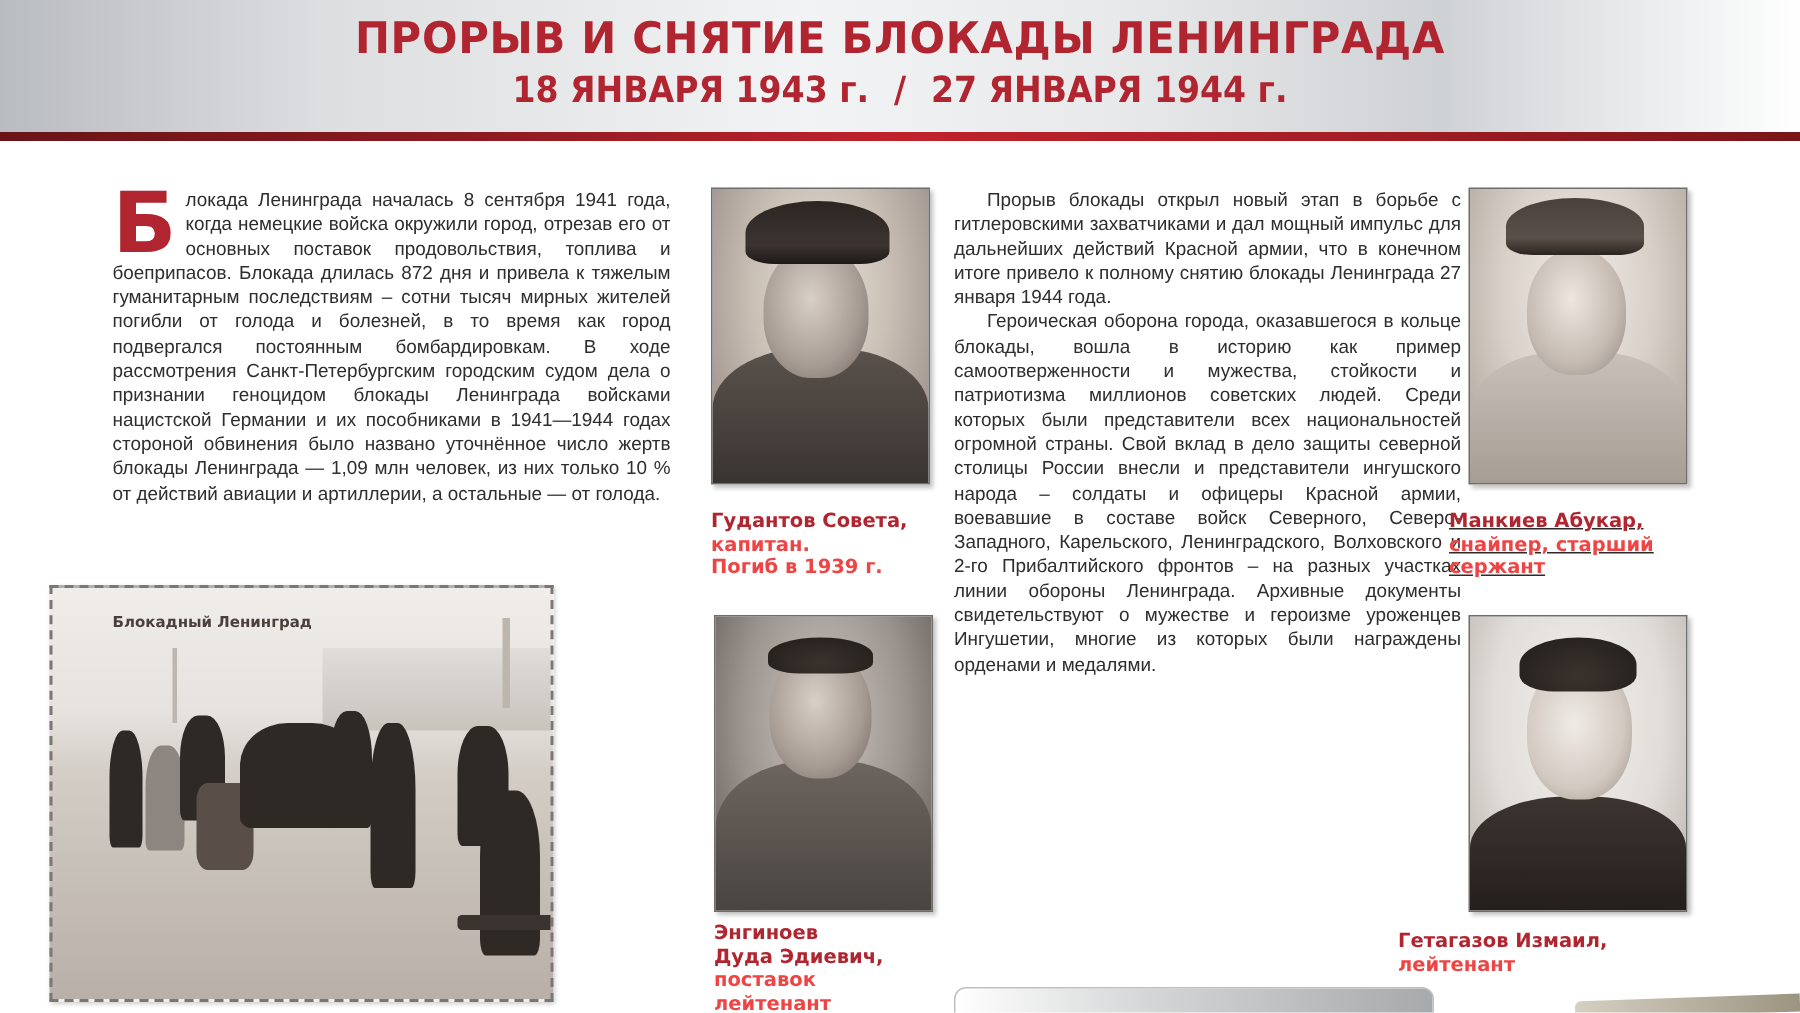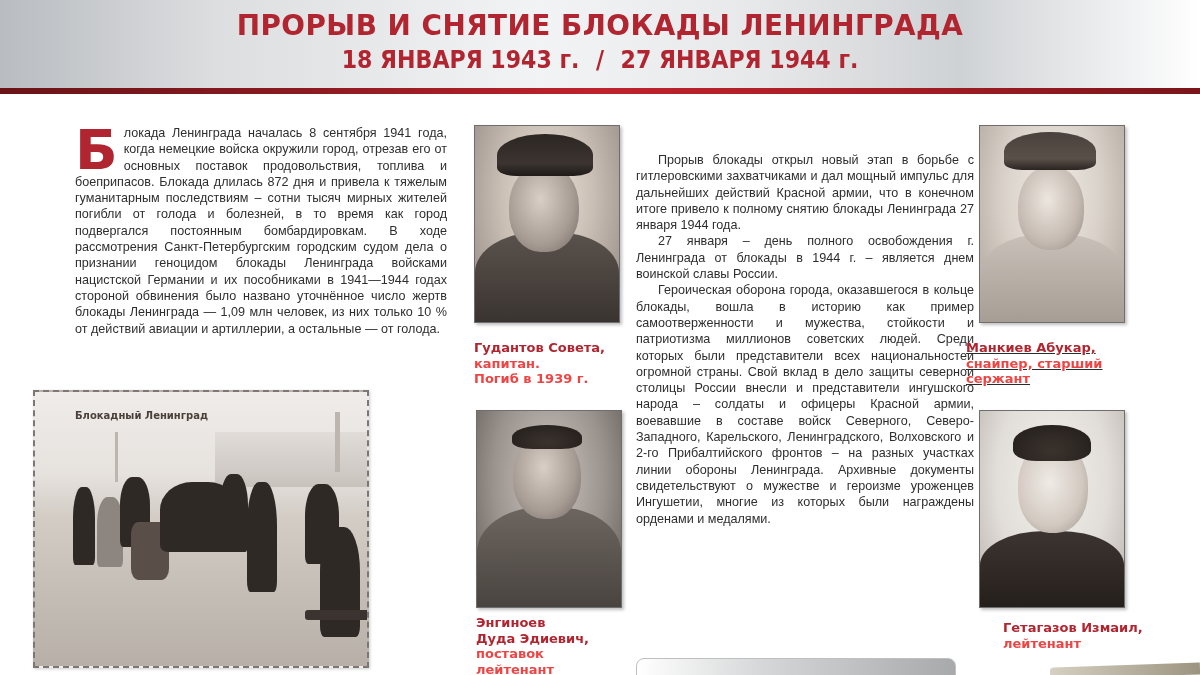--- a/index.html
+++ b/index.html
@@ -24,21 +24,21 @@
   }
   .header-sub .sep { margin: 0 18px; }
   .header-rule {
     position: absolute; left: 0; top: 88px; width: 1200px; height: 6px;
     background: linear-gradient(90deg, #6a1418 0%, #8a1a20 25%, #c0222c 50%, #a51d25 75%, #7a1519 100%);
   }
 
   
   .col-text { position: absolute; font-size: 12.6px; line-height: 16.3px; color: #2e2e2e; text-align: justify; }
   .col-left { left: 75px; top: 125px; width: 372px; }
-  .col-mid { left: 636px; top: 125px; width: 338px; margin-top: 27px; }
+  .col-mid { left: 636px; top: 125px; width: 338px; }
   .col-mid p { text-indent: 22px; }
 
   .dropcap {
     float: left; font-family: "DejaVu Sans", sans-serif; font-weight: bold;
     font-size: 56px; line-height: 46px; color: #b0252f; margin: 2px 6px 0 0; height: 46px;
   }
 
   
   .photo-frame {
     position: absolute; border: 1px solid #6e6e6e;
@@ -154,39 +154,38 @@
 </div>
 <div class="caption" style="left:476px; top:615px;">
   <span class="name">Энгиноев</span>
   <span class="name">Дуда Эдиевич,</span>
   <span class="rank">поставок</span>
   <span class="rank">лейтенант</span>
 </div>
 
 <div class="col-text col-mid">
   <p>Прорыв блокады открыл новый этап в борьбе с гитлеровскими захватчиками и дал мощный импульс для дальнейших действий Красной армии, что в конечном итоге привело к полному снятию блокады Ленинграда 27 января 1944 года.</p>
-  <p>27 января – день полного освобождения г. Ленинграда от блокады в 1944 г. – является днем воинской славы России.</p>
   <p>Героическая оборона города, оказавшегося в кольце блокады, вошла в историю как пример самоотверженности и мужества, стойкости и патриотизма миллионов советских людей. Среди которых были представители всех национальностей огромной страны. Свой вклад в дело защиты северной столицы России внесли и представители ингушского народа – солдаты и офицеры Красной армии, воевавшие в составе войск Северного, Северо-Западного, Карельского, Ленинградского, Волховского и 2-го Прибалтийского фронтов – на разных участках линии обороны Ленинграда. Архивные документы свидетельствуют о мужестве и героизме уроженцев Ингушетии, многие из которых были награждены орденами и медалями.</p>
 </div>
 
 <div class="photo-frame portrait" style="left:979px; top:125px; width:146px; height:198px; background: radial-gradient(ellipse at 50% 35%, #f1ece7 0%, #d8d0c8 50%, #a89e96 100%);">
   <div class="body" style="height:88px; background: linear-gradient(180deg,#c9c1b9,#a69d95);"></div>
   <div class="head" style="width:66px; height:84px; margin-left:-34px; top:40px; background: radial-gradient(ellipse at 45% 40%, #ede6df 0%, #c4bab2 60%, #8f867f 100%);"></div>
   <div class="cap" style="width:92px; height:38px; margin-left:-48px; top:6px; background: linear-gradient(180deg,#4a413c,#5a504a 70%,#2a2421);"></div>
 </div>
 <div class="caption" style="left:966px; top:340px;text-decoration:underline;">
   <span class="name">Манкиев Абукар,</span>
   <span class="rank">снайпер, старший</span>
   <span class="rank">сержант</span>
 </div>
 
 <div class="photo-frame portrait" style="left:979px; top:410px; width:146px; height:198px; background: radial-gradient(ellipse at 50% 35%, #f3f1ee 0%, #e1ddd8 55%, #b8b1ab 100%);">
   <div class="body" style="height:76px; background: linear-gradient(180deg,#3c3431,#251f1c);"></div>
   <div class="head" style="width:70px; height:92px; margin-left:-34px; top:30px; background: radial-gradient(ellipse at 45% 45%, #f0ebe6 0%, #d2c9c1 60%, #9a9089 100%);"></div>
   <div class="hair" style="width:78px; height:36px; margin-left:-39px; top:14px;"></div>
 </div>
-<div class="caption" style="left:1003px; top:620px;">
+<div class="caption" style="left:932px; top:620px;">
   <span class="name">Гетагазов Измаил,</span>
   <span class="rank">лейтенант</span>
 </div>
 
 <div class="bottom-banner"></div>
 <div class="bottom-scrap"></div>
 
 </body></html>

